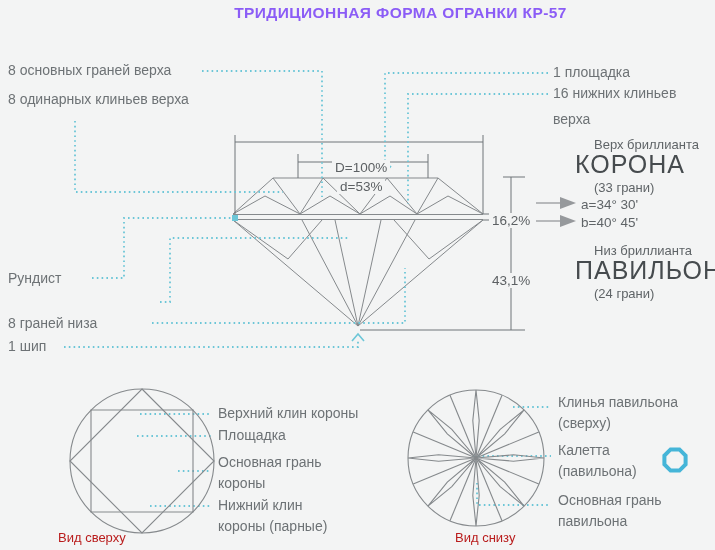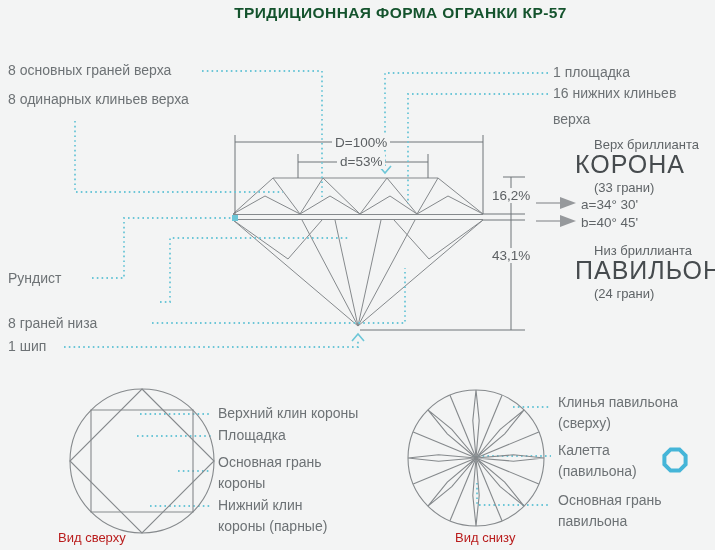--- a/index.html
+++ b/index.html
@@ -4,25 +4,25 @@
 <style>
   html,body{margin:0;padding:0;}
   .stage{
     position:relative;width:715px;height:550px;background:#f3f4f4;overflow:hidden;
     font-family:"Liberation Sans","DejaVu Sans",sans-serif;
   }
   .stage svg{position:absolute;left:0;top:0;}
   .txt{position:absolute;white-space:nowrap;color:#6d7275;font-size:14px;line-height:15px;}
   .title{
     left:0;top:5px;width:715px;box-sizing:border-box;padding-left:86px;text-align:center;
-    font-size:15.5px;font-weight:bold;letter-spacing:.4px;color:#14532d;
+    font-size:15.5px;font-weight:bold;letter-spacing:.4px;color:#8b5cf6;
   }
   .big{font-size:25px;letter-spacing:1px;color:#464b4e;line-height:28px;}
   .sub{font-size:13px;color:#5f6467;margin-left:16px;}
-  .dim{font-size:13.5px;color:#5c6063;background:#f3f4f4;padding:0 3px;}
+  .dim{font-size:13.5px;color:#5c6063;background:#f3f4f4;padding:0 3px;margin-top:25px;}
   .cap{font-size:13px;color:#b91c1c;}
   .ang{font-size:13.5px;color:#5f6467;}
 </style>
 </head>
 <body>
 
 <div class="stage">
 
   <svg width="715" height="550" viewBox="0 0 715 550">
 

